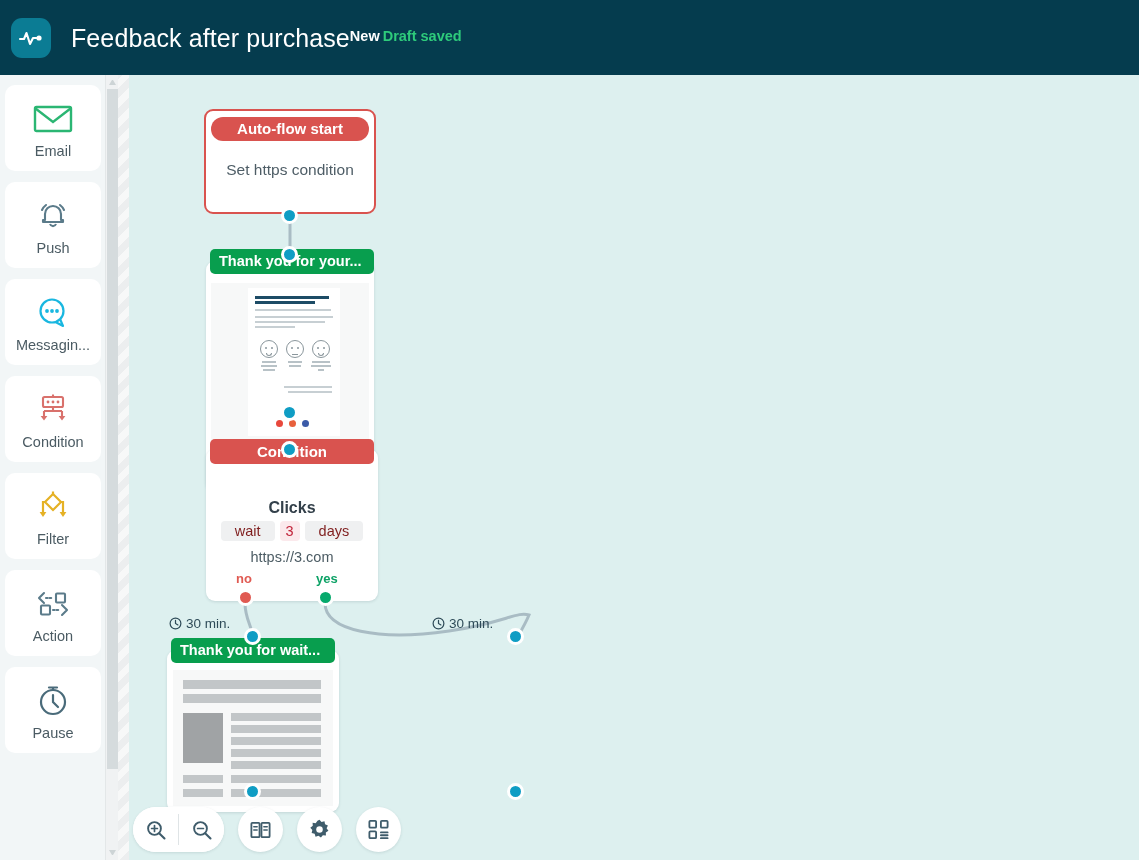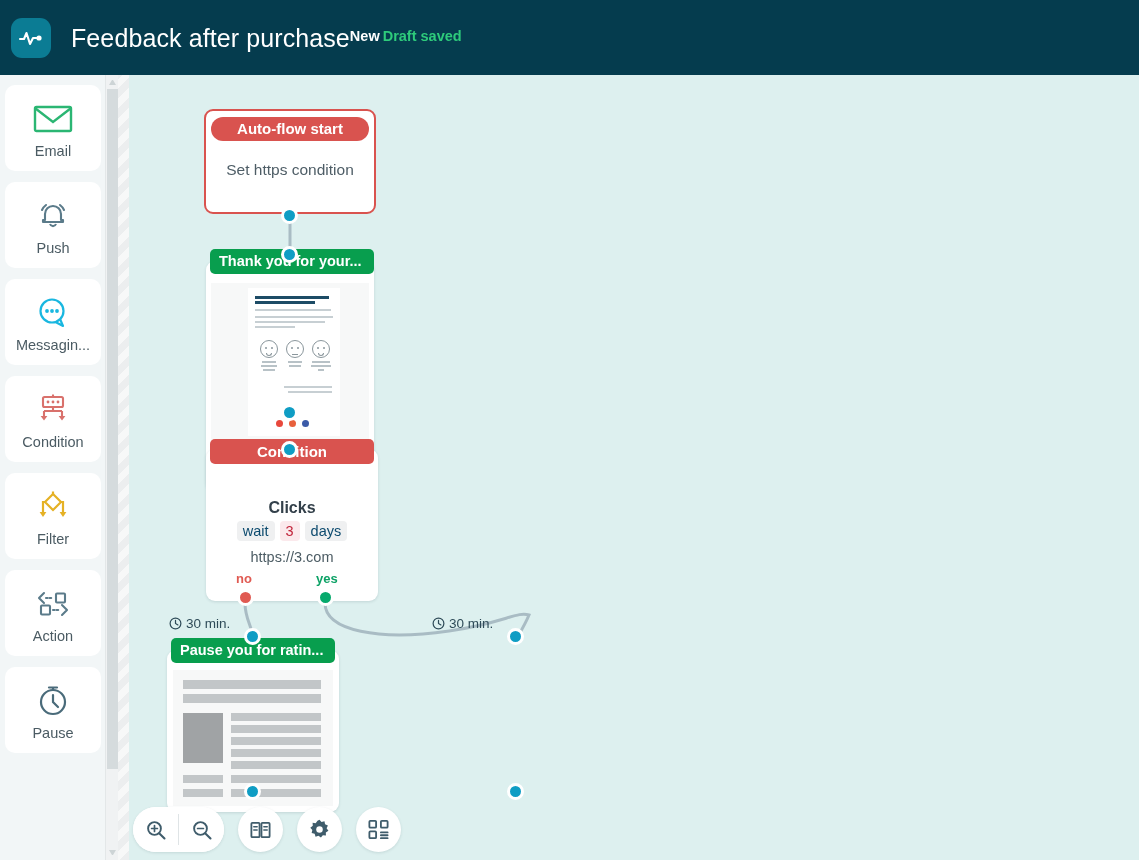--- a/index.html
+++ b/index.html
@@ -169,22 +169,22 @@
   }
   #cond-title {
     position: absolute; left: 0; right: 0; top: 50px;
     text-align: center; font-size: 16px; font-weight: bold; color: #33404a;
   }
   #cond-pills {
     position: absolute; left: 0; right: 0; top: 72px;
     display: flex; justify-content: center; align-items: center; gap: 5px;
   }
   .pill {
-    background: #eff0f1; border-radius: 4px; padding: 2px 6px;
-    font-size: 14.5px; color: #0c4a6e;
+    background: #eff0f1; border-radius: 4px; padding: 2px 14px;
+    font-size: 14.5px; color: #7f1d1d;
   }
   .pill.num { background: #fbe9ec; color: #c2243b; padding: 2px 6px; }
   #cond-url {
     position: absolute; left: 0; right: 0; top: 100px;
     text-align: center; font-size: 14.5px; color: #4b5b63;
   }
   #cond-no {
     position: absolute; left: 30px; top: 122px;
     font-size: 13px; color: #e05a52; font-weight: bold;
   }
@@ -439,21 +439,21 @@
   <div class="port green" style="left:188px; top:514px;"></div>
 
   <div class="delay-label" style="left:40px; top:541px;">
     <svg width="13" height="13" viewBox="0 0 14 14">
       <circle cx="7" cy="7" r="5.8" fill="none" stroke="#2e4b58" stroke-width="1.3"></circle>
       <path d="M7 3.6 V7 L9.6 8.6" fill="none" stroke="#2e4b58" stroke-width="1.3" stroke-linecap="round"></path>
     </svg>
     <span>30 min.</span>
   </div>
   <div class="node skel-card" style="left:38px; top:575px;">
-    <div class="green-hdr">Pause you for ratin...</div>
+    <div class="green-hdr">Thank you for wait...</div>
     <div class="skel-inner">
       <div class="sk" style="left:10px; top:10px; width:138px; height:9px;"></div>
       <div class="sk" style="left:10px; top:24px; width:138px; height:9px;"></div>
       <div class="sk img" style="left:10px; top:43px; width:40px; height:50px;"></div>
       <div class="sk" style="left:58px; top:43px; width:90px; height:8px;"></div>
       <div class="sk" style="left:58px; top:55px; width:90px; height:8px;"></div>
       <div class="sk" style="left:58px; top:67px; width:90px; height:8px;"></div>
       <div class="sk" style="left:58px; top:79px; width:90px; height:8px;"></div>
       <div class="sk" style="left:58px; top:91px; width:90px; height:8px;"></div>
       <div class="sk" style="left:10px; top:105px; width:40px; height:8px;"></div>

